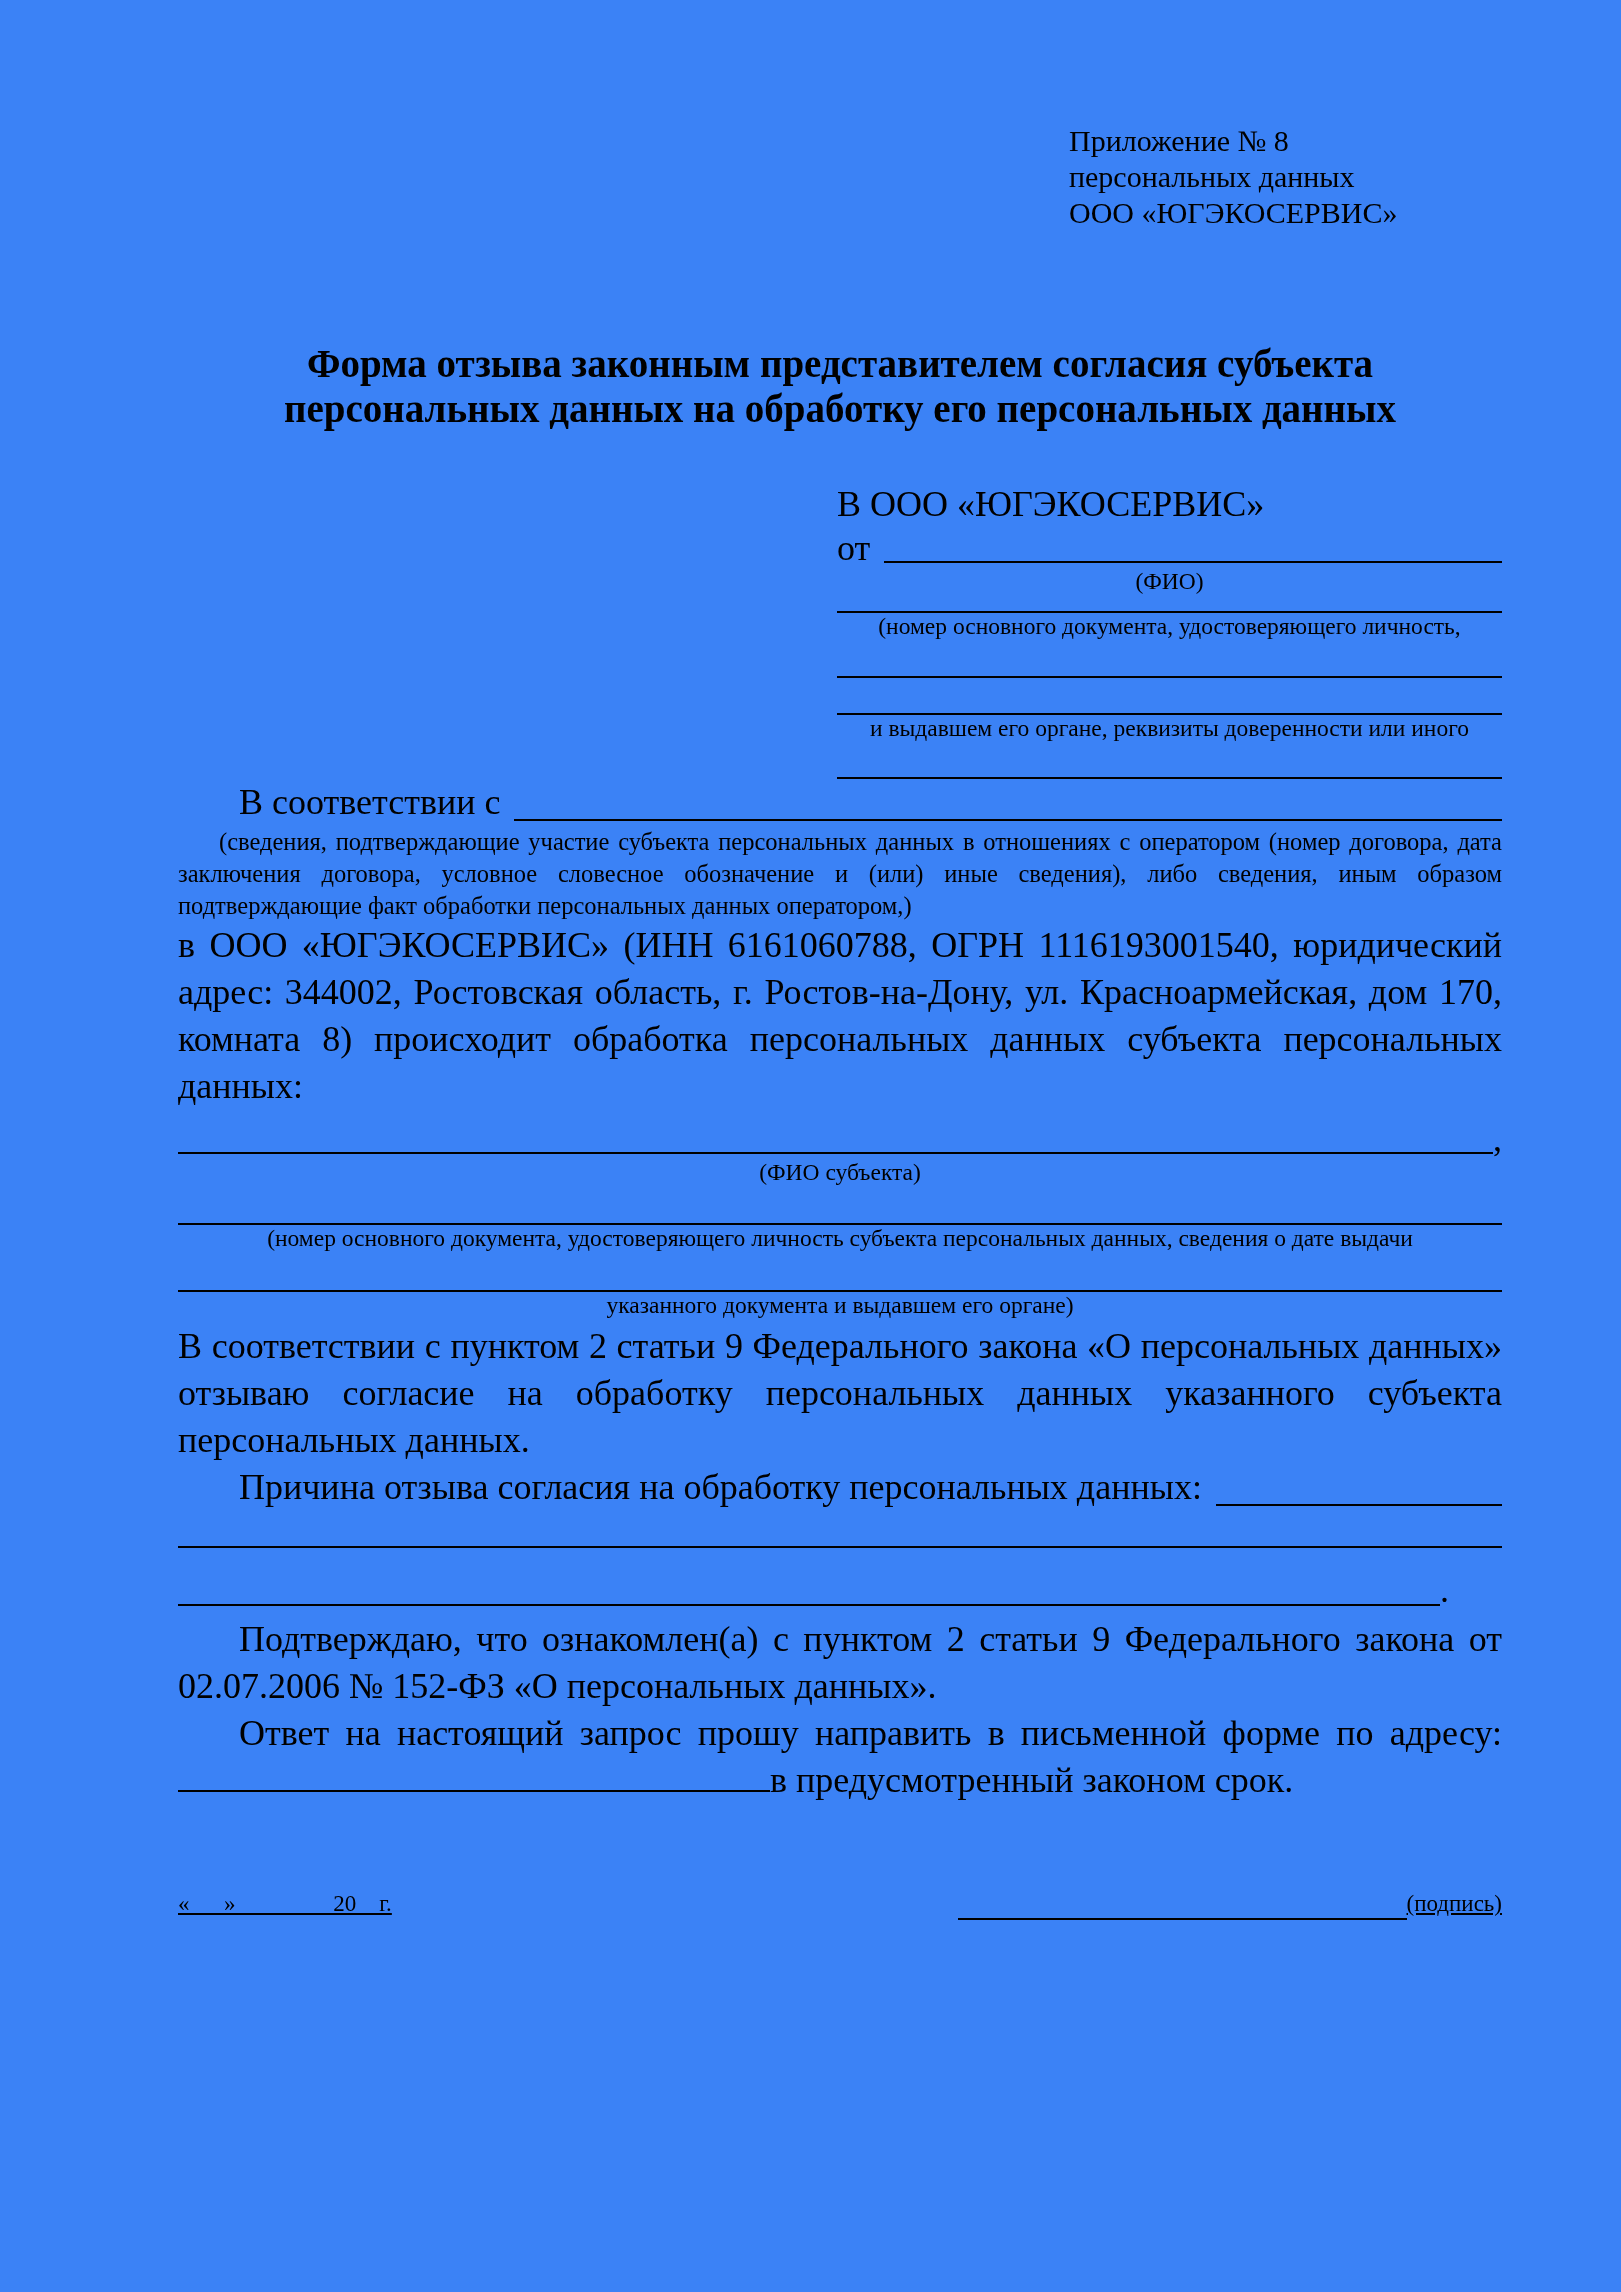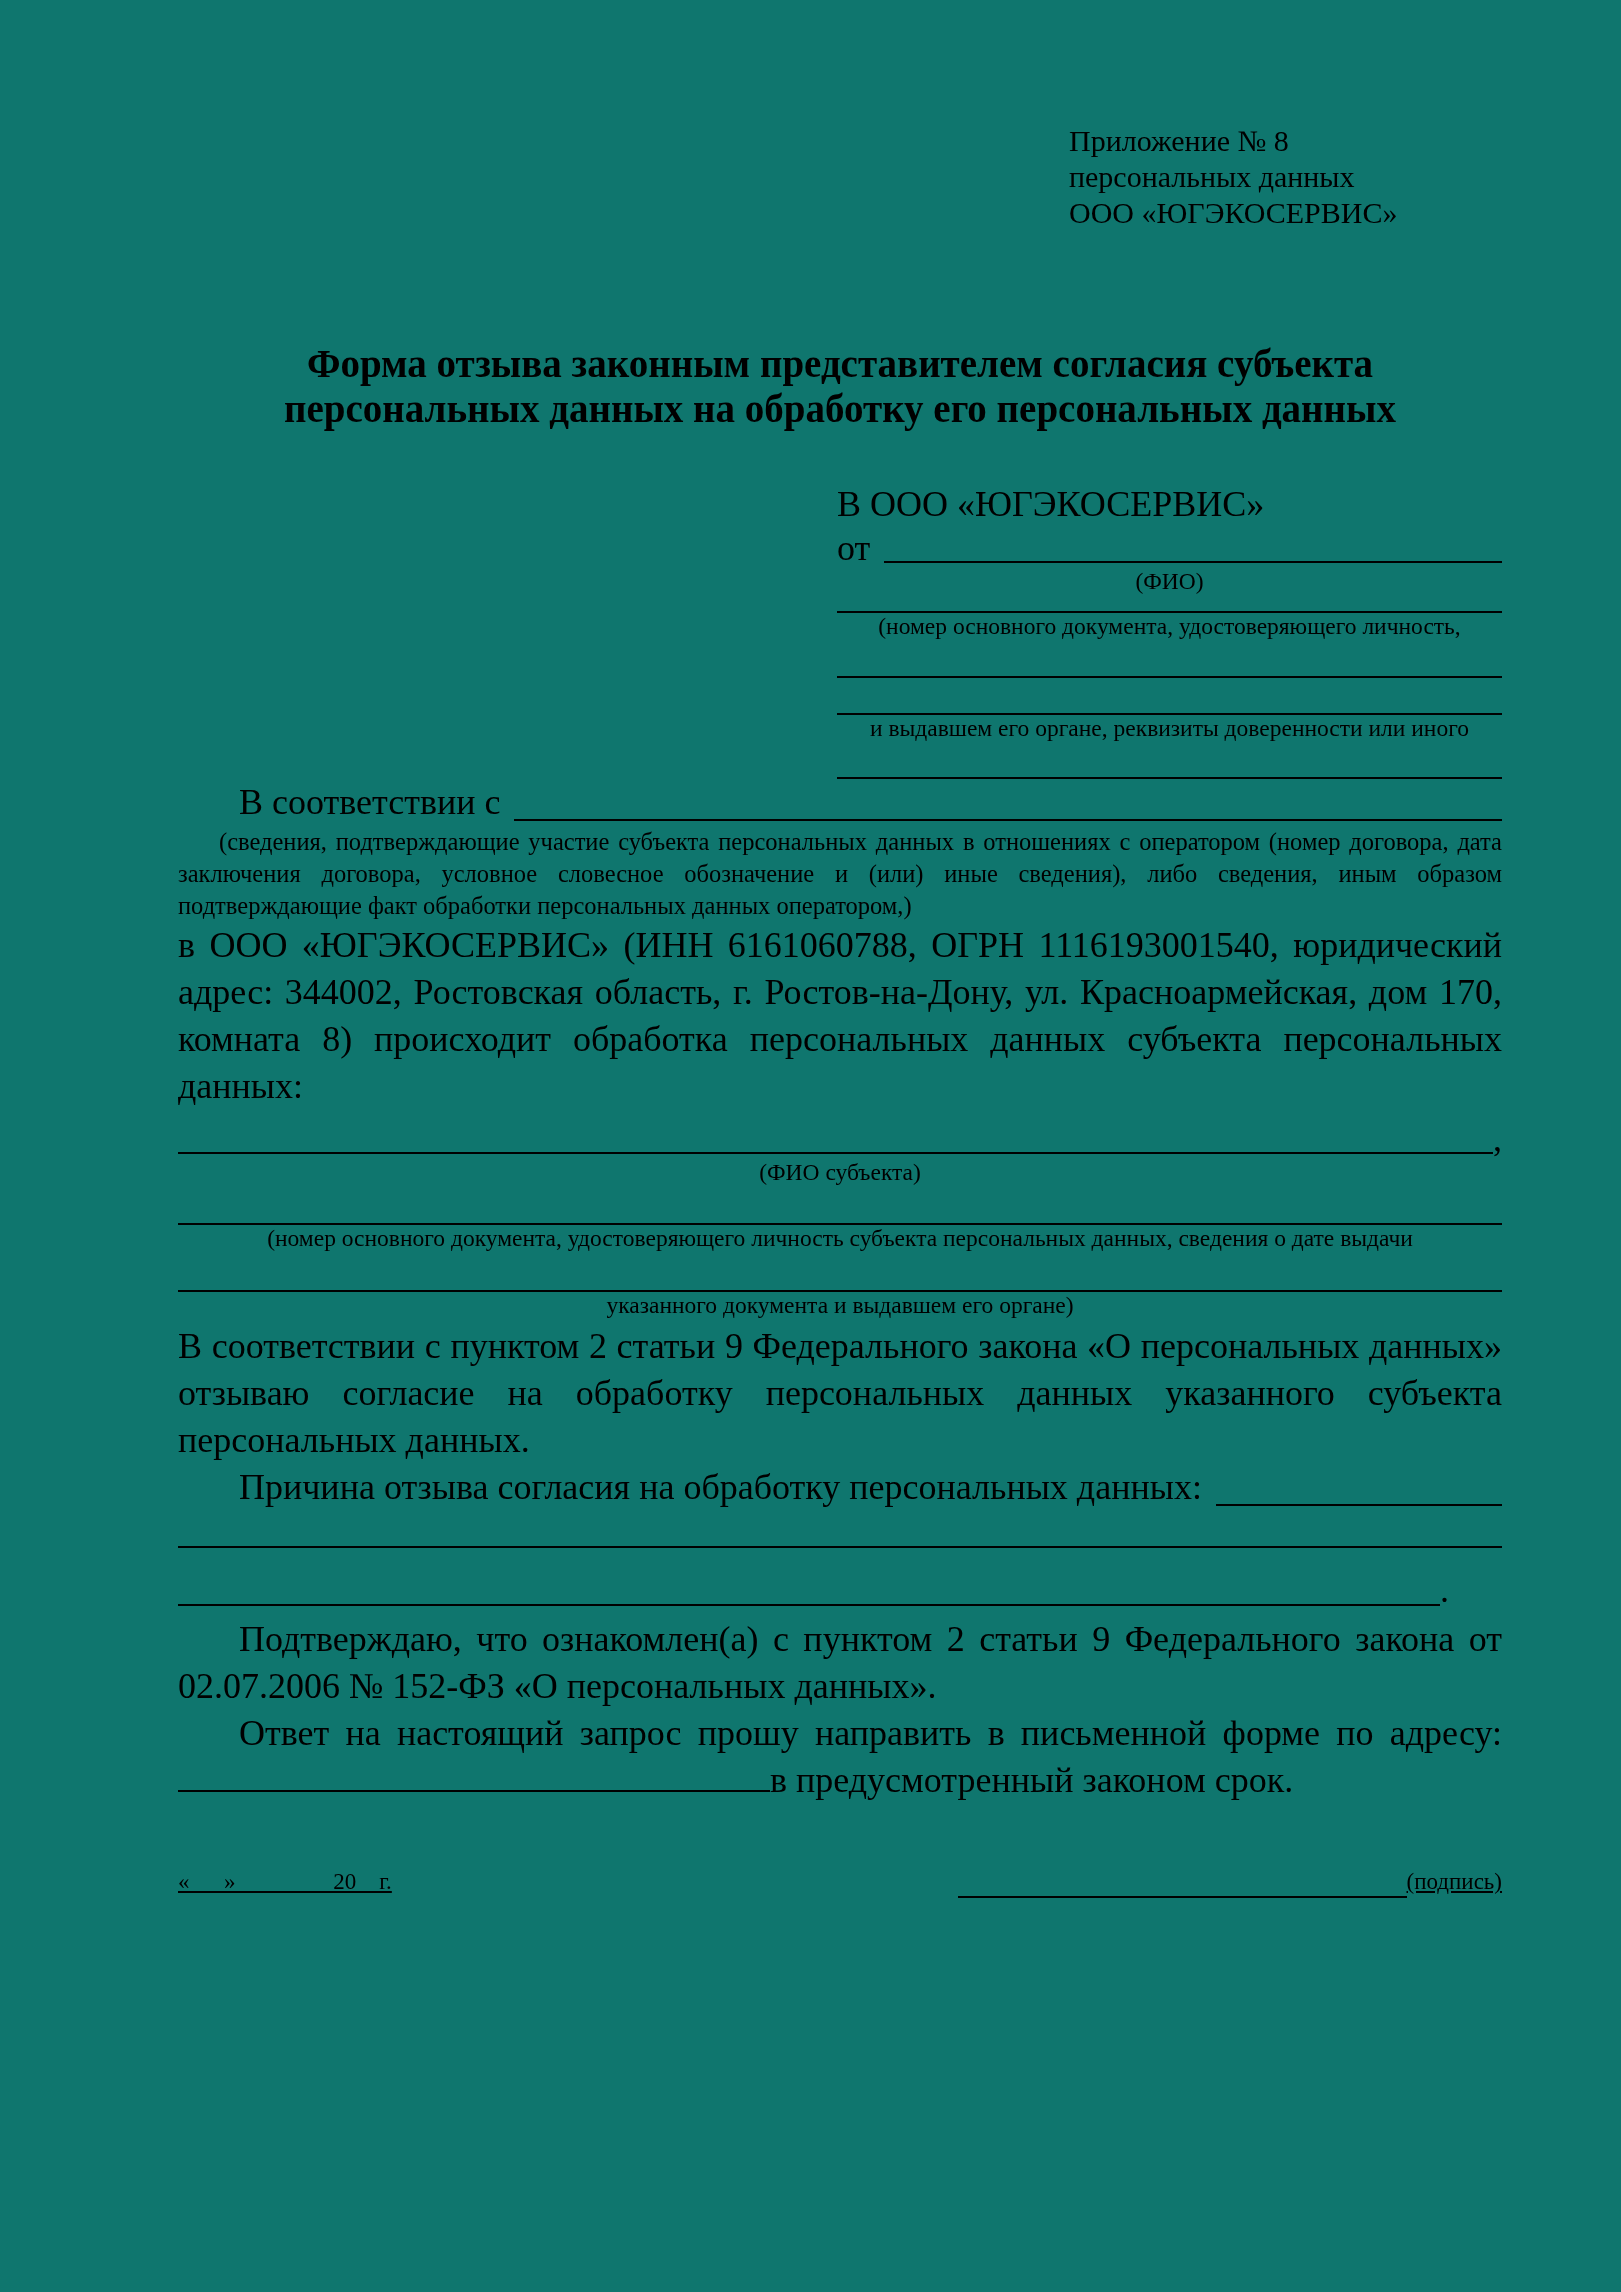--- a/index.html
+++ b/index.html
@@ -1,19 +1,19 @@
 <!DOCTYPE html>
 <html><head>
 <meta charset="utf-8">
 <style>
   html,body{margin:0;padding:0;background:#888;}
   .page{
     position:relative;
     width:1621px;height:2293px;
-    background:#0f766e;
+    background:#3b82f6;
     font-family:"Liberation Serif","DejaVu Serif",serif;
     color:#000;
     overflow:hidden;
   }
   .content{margin:0 119px 0 178px;}
 
   
   .appendix{margin:123px 0 0 auto;width:433px;font-size:30px;line-height:36px;}
 
   
@@ -45,21 +45,21 @@
   .para-withdraw{margin-top:3.9px;}
   .reason{height:47px;}
   .fullblank{margin-top:35px;height:0;border-bottom:2.9px solid #000;}
   .dotline{margin-top:27.4px;height:35px;}
   .dotline .line-fixed{flex:0 0 1262px;align-self:flex-end;border-bottom:2.9px solid #000;margin-bottom:4.9px;height:0;}
   .para-confirm{margin-top:5.9px;}
   .iline{display:inline-block;width:592px;height:2.9px;border-bottom:2.9px solid #000;}
 
   
   .footer{margin-top:55px;display:flex;justify-content:space-between;align-items:flex-end;font-size:23px;line-height:45px;text-decoration:underline;}
-  .sig{display:flex;align-items:stretch;}
+  .sig{display:flex;align-items:stretch;margin-top:22px;}
   .sig-line{width:449px;align-self:flex-end;border-bottom:2.9px solid #000;margin-bottom:5.9px;height:0;}
   p{margin:0;}
 </style>
 </head>
 <body>
 
 <div class="page">
   <div class="content">
 
     <div class="appendix">

